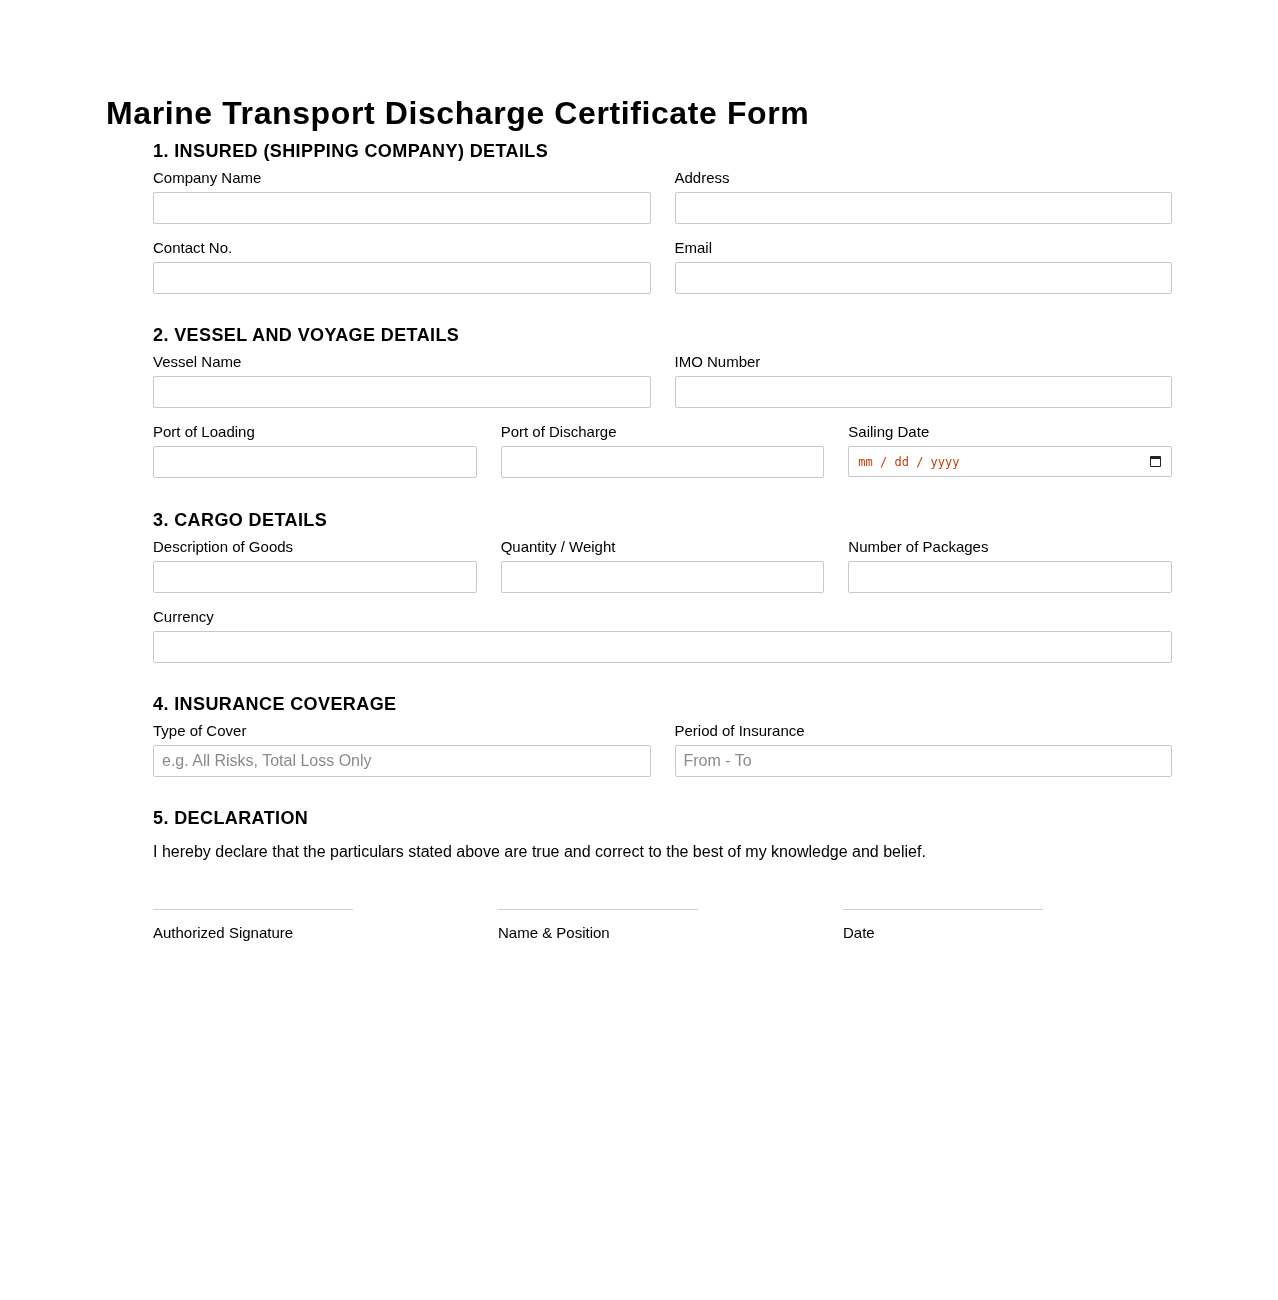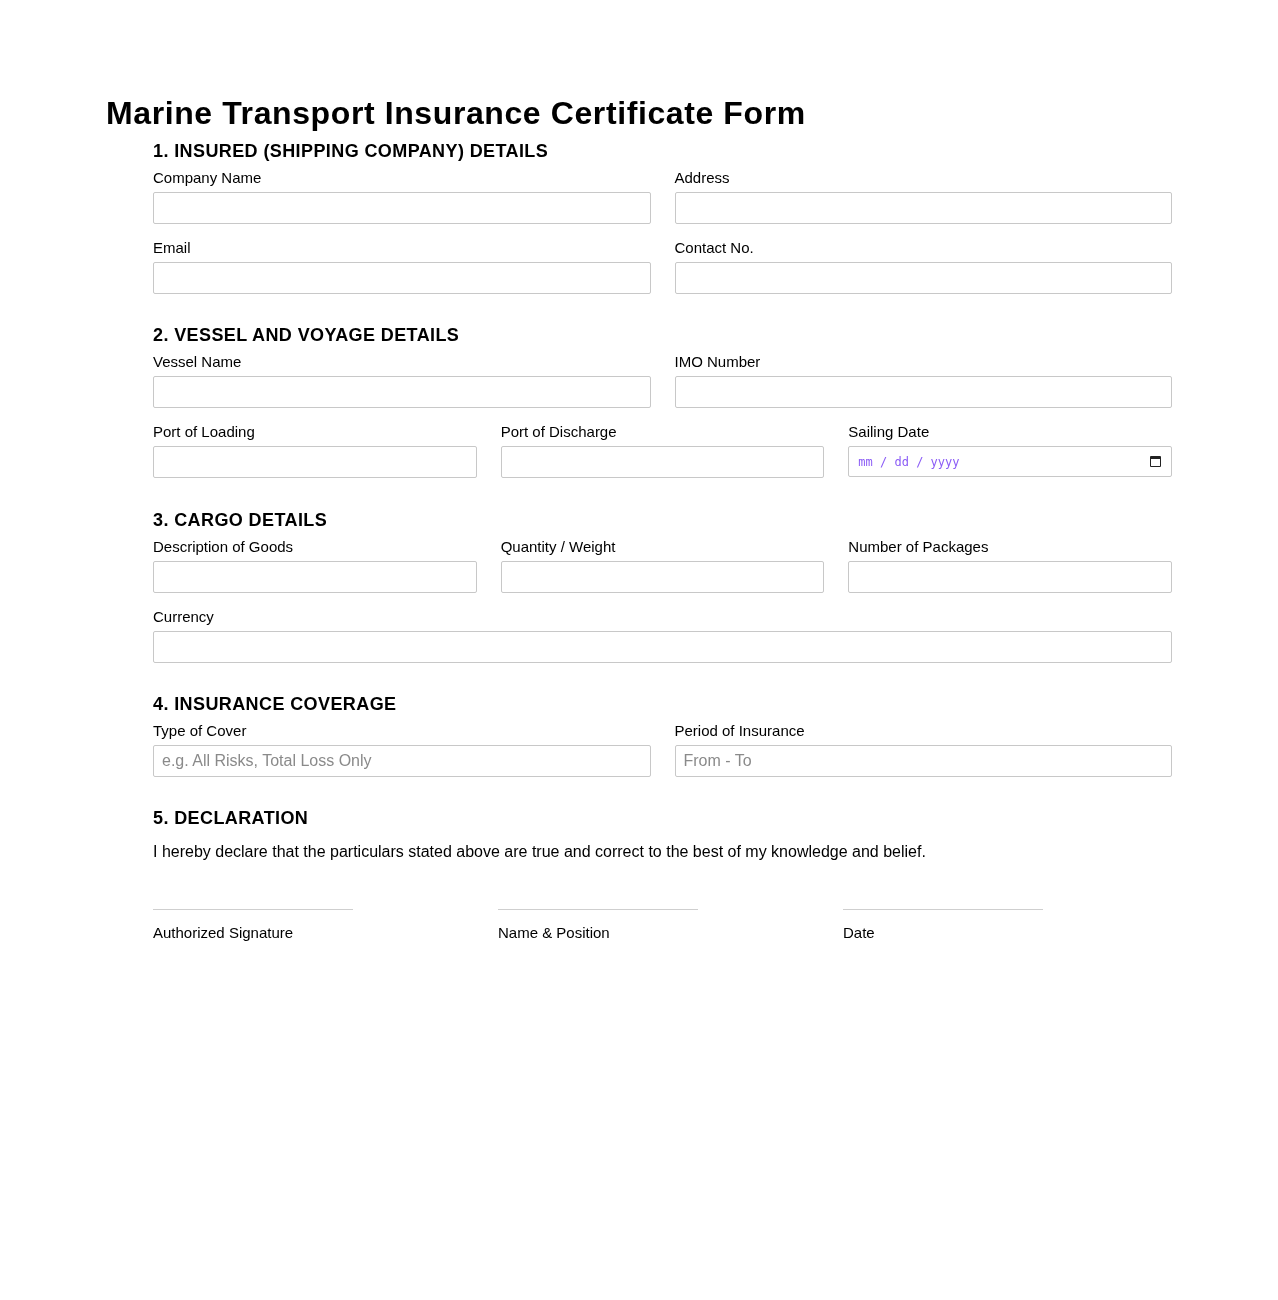--- a/index.html
+++ b/index.html
@@ -27,55 +27,55 @@
       font-family: "Liberation Sans", sans-serif; font-size: 16px;
       padding: 4px 8px; background: #fff; color: #404040; outline: none;
     }
     input.txt::placeholder { color: #8a8a8a; }
     textarea.txt { height: 55px; resize: vertical; }
     .date-box {
       width: 100%; height: 31px; border: 1px solid #c8c8c8; border-radius: 2px;
       display: flex; align-items: center; justify-content: space-between;
       padding: 0 10px 0 9px; background: #fff;
     }
-    .date-text { font-family: "DejaVu Sans Mono", monospace; font-size: 12px; color: #8b5cf6; }
+    .date-text { font-family: "DejaVu Sans Mono", monospace; font-size: 12px; color: #c2410c; }
     .cal-icon {
       width: 11px; height: 11px; border: 1.5px solid #222; border-top-width: 3px; border-radius: 1px;
     }
     .decl-text { font-size: 16px; line-height: 20px; }
     .sig-row { display: flex; gap: 16px; }
     .sig { width: 366px; }
     .sig .line { width: 200px; height: 0; border-top: 1px solid #cfcfcf; }
     .sig .cap { font-size: 15px; line-height: 20px; margin-top: 13px; }
   </style>
 </head>
 <body>
 
 <div class="page">
-  <h1>Marine Transport Insurance Certificate Form</h1>
+  <h1>Marine Transport Discharge Certificate Form</h1>
 
   <div class="section" style="margin-top:8px;">
     <h2>1. INSURED (SHIPPING COMPANY) DETAILS</h2>
     <div class="row" style="margin-top:6px;">
       <div class="field">
         <label class="lbl">Company Name</label>
         <input class="txt" type="text" placeholder="" style="">
       </div>
       <div class="field">
         <label class="lbl">Address</label>
         <input class="txt" type="text" placeholder="" style="">
       </div>
     </div>
     <div class="row" style="margin-top:14px;">
       <div class="field">
-        <label class="lbl">Email</label>
+        <label class="lbl">Contact No.</label>
         <input class="txt" type="text" placeholder="" style="">
       </div>
       <div class="field">
-        <label class="lbl">Contact No.</label>
+        <label class="lbl">Email</label>
         <input class="txt" type="text" placeholder="" style="">
       </div>
     </div>
   </div>
 
   <div class="section" style="margin-top:30px;">
     <h2>2. VESSEL AND VOYAGE DETAILS</h2>
     <div class="row" style="margin-top:6px;">
       <div class="field">
         <label class="lbl">Vessel Name</label>

